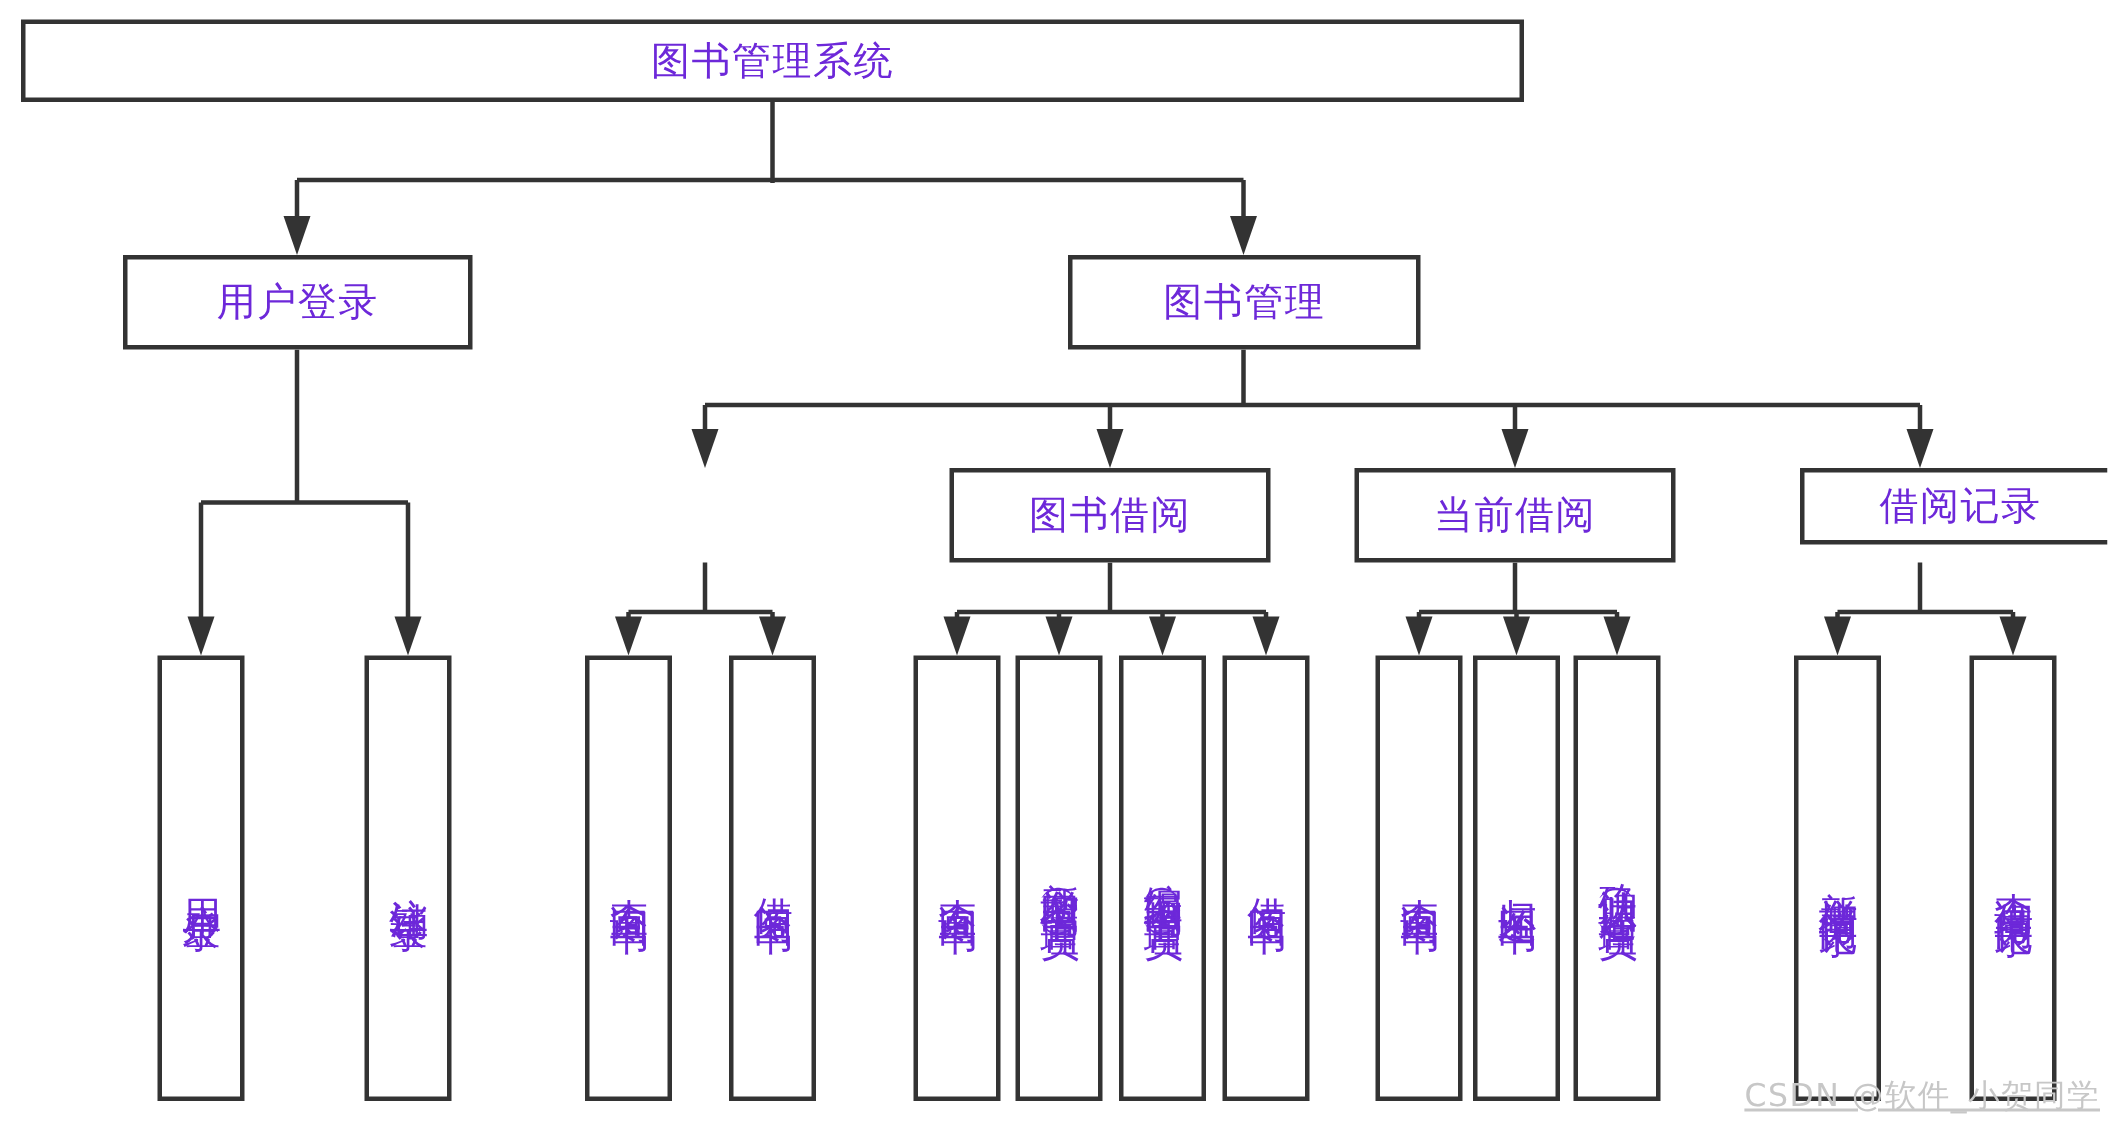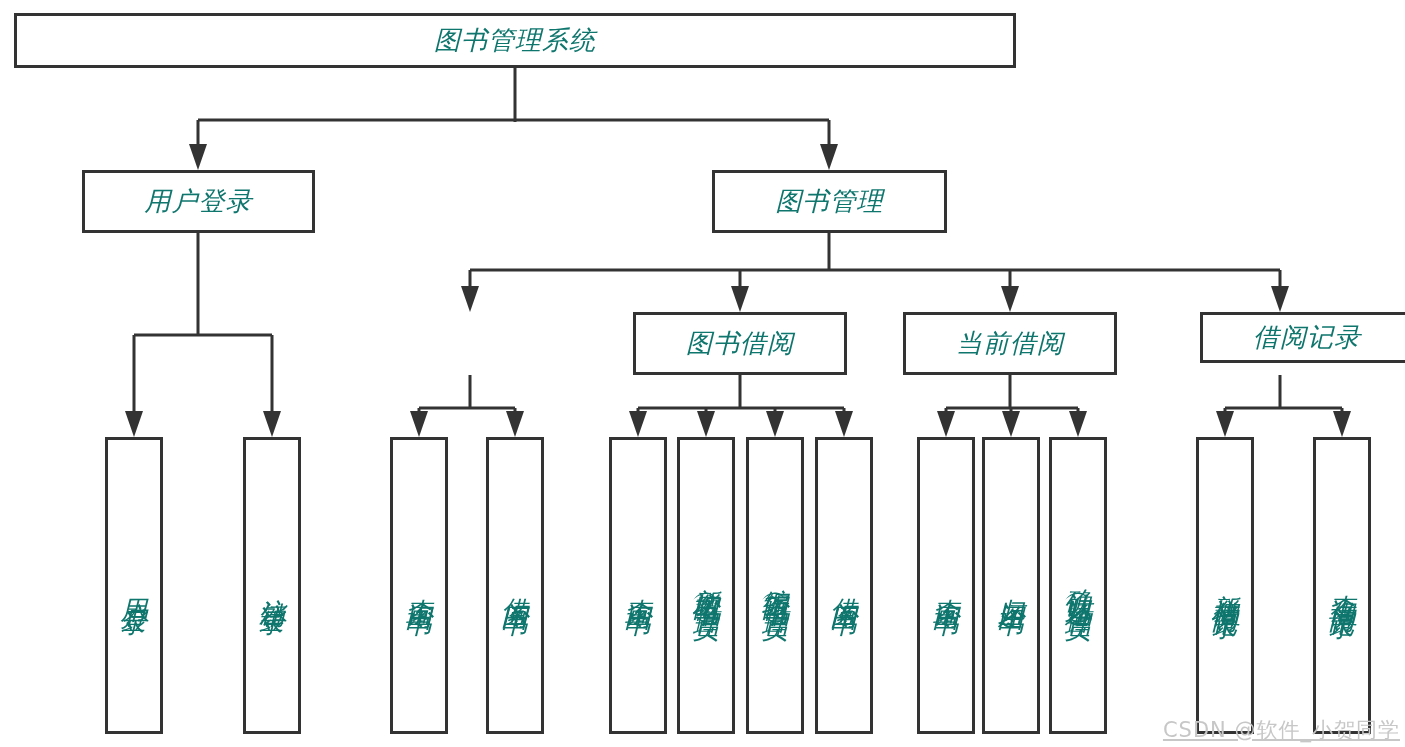--- a/index.html
+++ b/index.html
@@ -23,25 +23,24 @@
     height: 747px;
   }
   .node {
     position: absolute;
     box-sizing: border-box;
     border: 3px solid #333333;
     background: #ffffff;
     display: flex;
     align-items: center;
     justify-content: center;
-    color: #0f766e;
+    color: #6d28d9;
     font-size: 26px;
     letter-spacing: 1px;
     z-index: 2;
-    font-style: italic;
   }
   .hnode { white-space: nowrap; }
   .vnode span {
     writing-mode: vertical-rl;
     text-orientation: mixed;
     letter-spacing: 4px;
     line-height: 1;
   }
   
   #n-root   { left: 14px;   top: 13px;  width: 1002px; height: 55px; }

